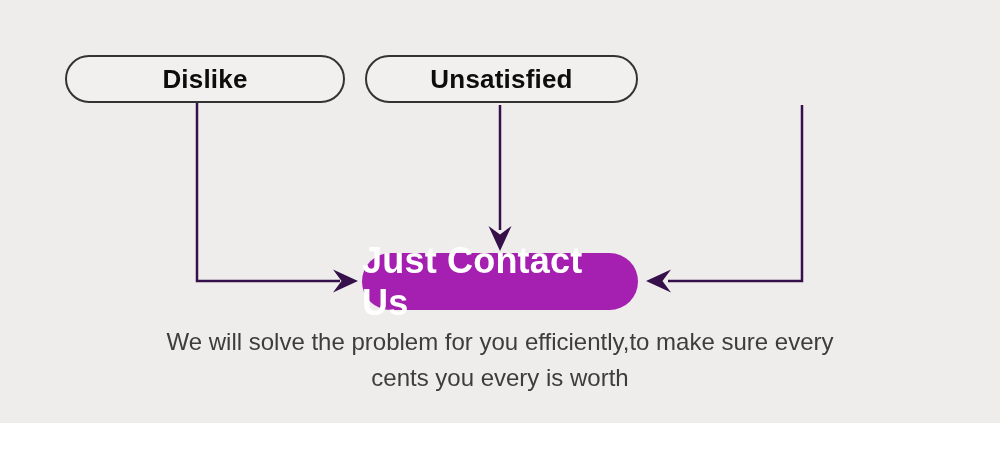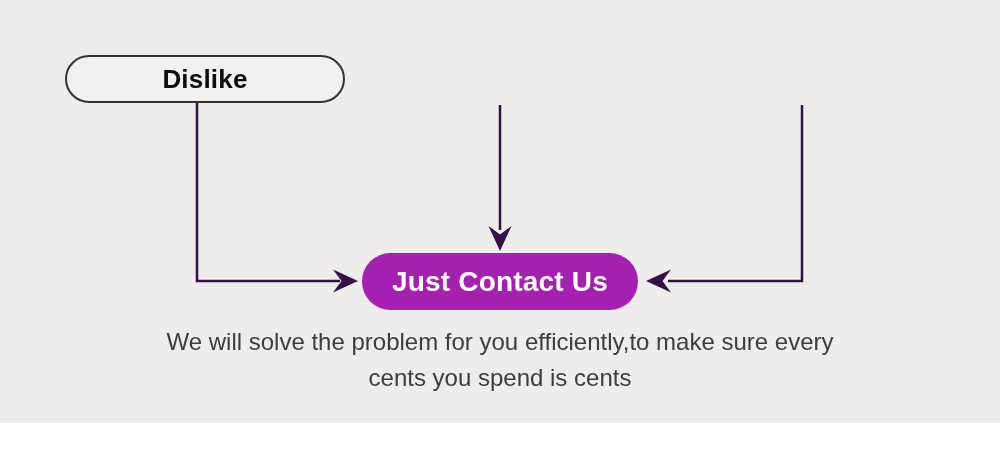--- a/index.html
+++ b/index.html
@@ -42,21 +42,21 @@
   .cta {
     position: absolute;
     left: 362px; top: 253px;
     width: 276px; height: 57px;
     display: flex;
     align-items: center;
     justify-content: center;
     background: var(--cta-fill);
     border-radius: 29px;
     font-weight: bold;
-    font-size: 28px;
+    font-size: 36px;
     color: var(--cta-text);
     letter-spacing: 0.2px;
   }
   .arrows {
     position: absolute;
     left: 0; top: 0;
     width: 1000px; height: 465px;
   }
   .arrows path.line {
     fill: none;
@@ -80,20 +80,23 @@
 </style>
 </head>
 <body>
 
 <div class="stage">
 
   <div class="node node-dislike">
     <span>Dislike</span>
   </div>
 
+  <div class="node node-unsatisfied">
+    <span>Unsatisfied</span>
+  </div>
 
 
   <svg class="arrows" viewBox="0 0 1000 465" aria-hidden="true">
     <g>
       <path class="line" d="M197 103 L197 281 L340 281"></path>
       <path class="head" d="M358 281 L333 269.5 L341.5 281 L333 292.5 Z"></path>
     </g>
     <g>
       <path class="line" d="M500 105 L500 230"></path>
       <path class="head" d="M500 251 L488.5 226 L500 234.5 L511.5 226 Z"></path>
@@ -103,16 +106,16 @@
       <path class="head" d="M646 281 L671 269.5 L662.5 281 L671 292.5 Z"></path>
     </g>
   </svg>
 
   <div class="cta">
     <span>Just Contact Us</span>
   </div>
 
   <div class="caption">
     <div>We will solve the problem for you efficiently,to make sure every</div>
-    <div>cents you spend is cents</div>
+    <div>cents you every is worth</div>
   </div>
 
 </div>
 
 </body></html>

